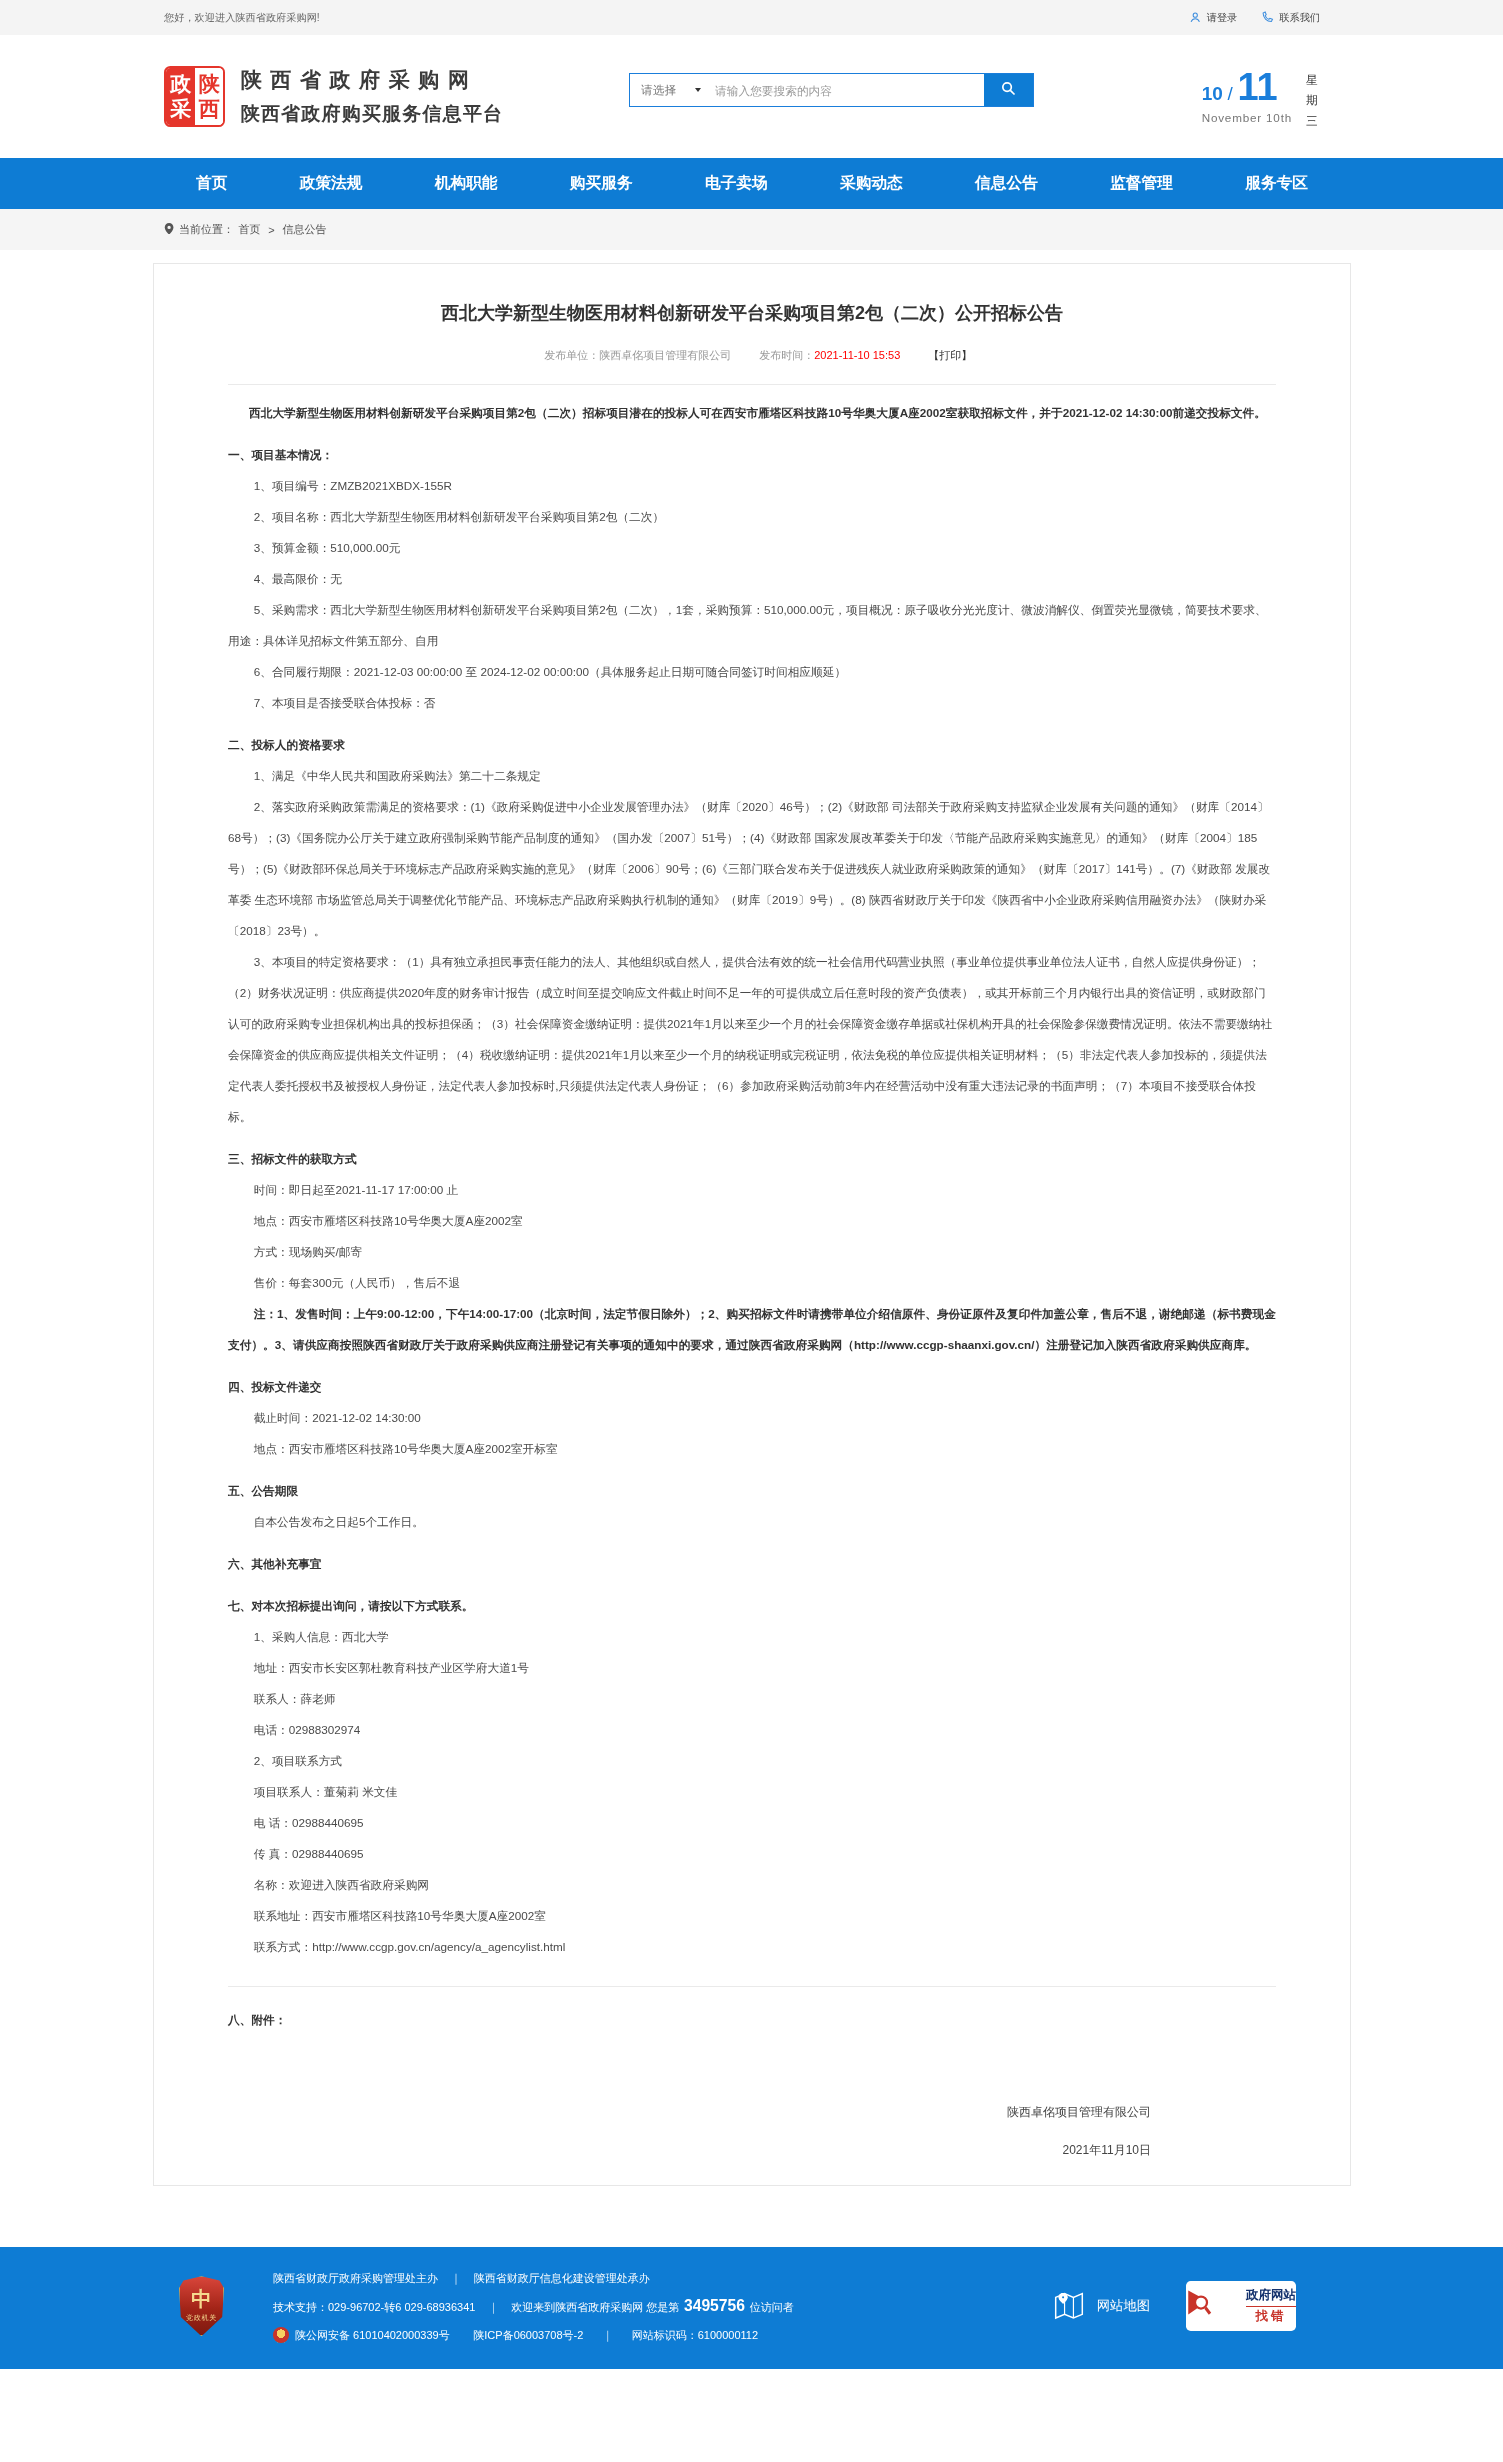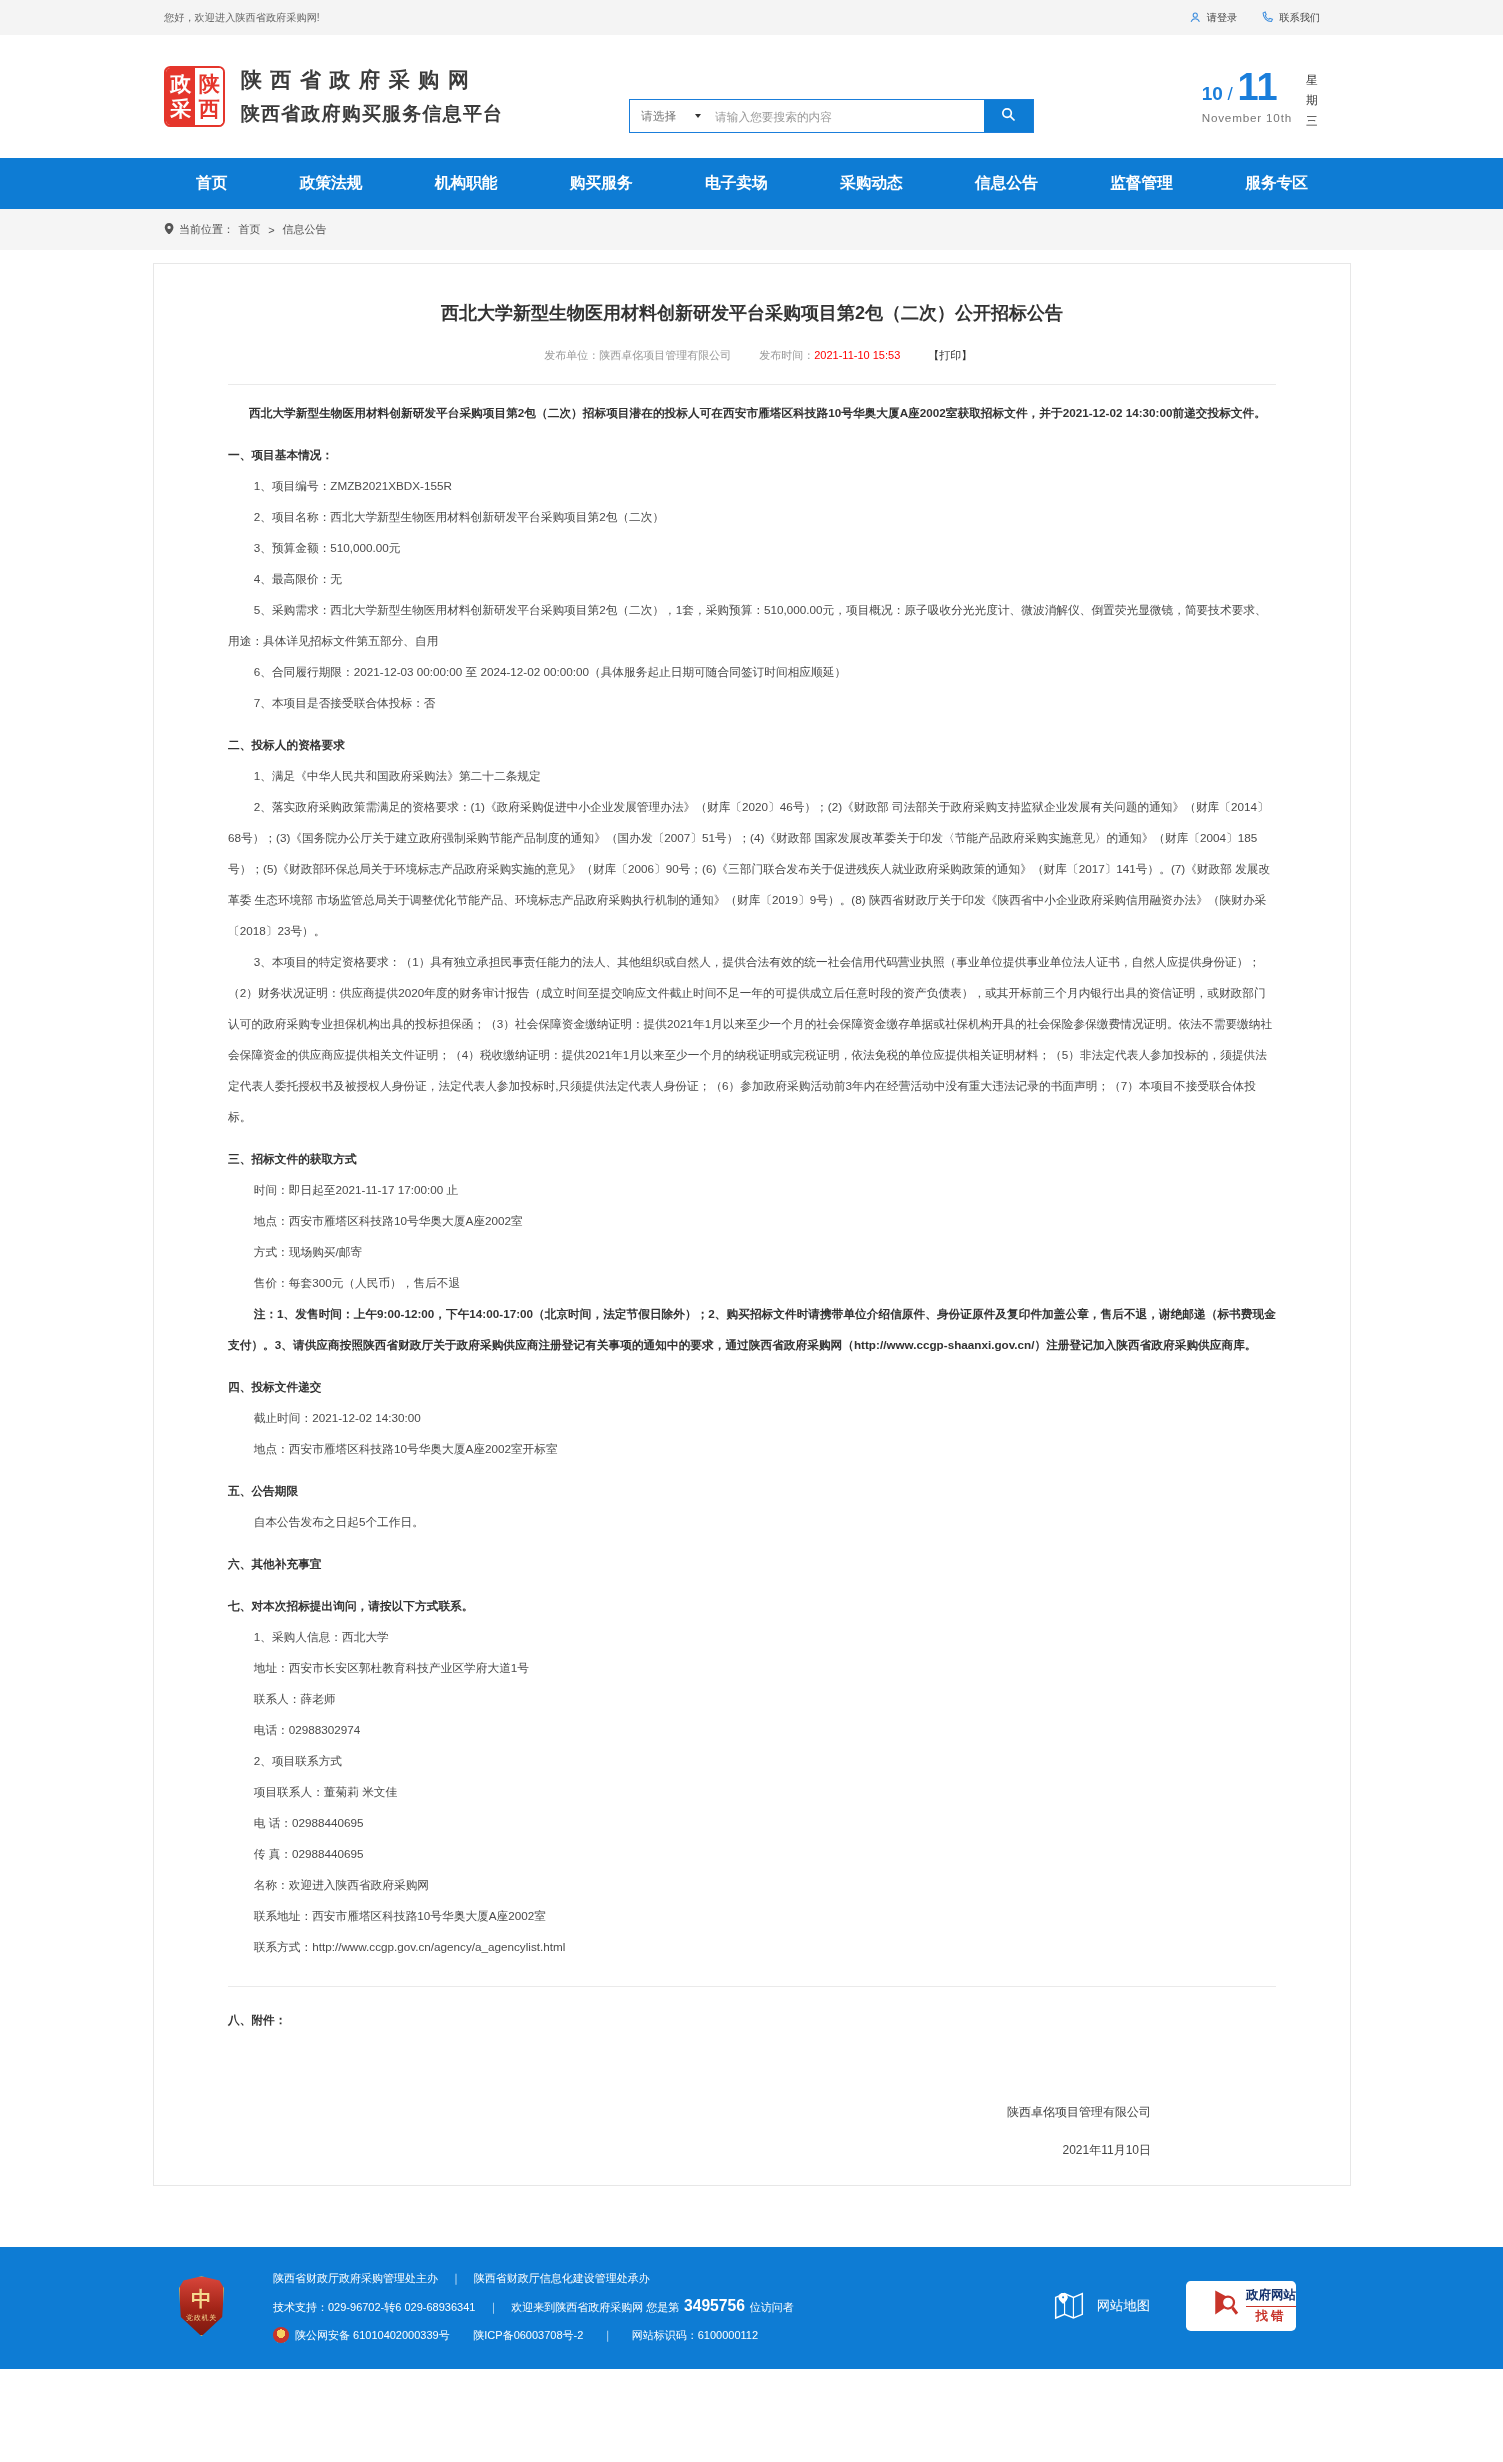--- a/index.html
+++ b/index.html
@@ -26,21 +26,21 @@
   .brand { position:absolute; left:11px; top:31px; display:flex; align-items:center; }
   .seal { width:61px; height:61px; border:2.3px solid #e5352b; border-radius:6.3px; display:flex; overflow:hidden; background:#fff; flex:none; }
   .seal-col { width:50%; display:flex; align-items:center; justify-content:center; font-weight:700; font-size:21px; line-height:1.15; width:31px; }
   .seal-col span { width:1.05em; word-break:break-all; text-align:right; display:block; }
   .seal-left  { background:#e5352b; color:#fff; }
   .seal-right { background:#fff; color:#e5352b; }
   .titles { margin-left:15.7px; }
   .site-title { font-size:21px; font-weight:700; color:#3b3b3b; letter-spacing:8.6px; white-space:nowrap; }
   .site-subtitle { font-size:19px; font-weight:700; color:#3b3b3b; letter-spacing:1.2px; margin-top:6.3px; white-space:nowrap; }
 
-  .search { position:absolute; left:476px; top:38px; width:405px; height:34px; border:1.6px solid #1a7edb; display:flex; align-items:stretch; background:#fff;margin-top:26px; }
+  .search { position:absolute; left:476px; top:38px; width:405px; height:34px; border:1.6px solid #1a7edb; display:flex; align-items:stretch; background:#fff; }
   .search-select { display:flex; align-items:center; gap:19px; padding:0 14px 0 11px; font-size:11.7px; color:#777; cursor:pointer; flex:none; }
   .caret { width:0; height:0; border-left:3.9px solid transparent; border-right:3.9px solid transparent; border-top:4.7px solid #333; display:inline-block; }
   .search input { flex:1; border:none; outline:none; font-size:11.7px; color:#333; font-family:inherit; }
   .search input::placeholder { color:#9a9a9a; }
   .search-btn { width:49px; flex:none; background:#0e7cd4; border:none; cursor:pointer; display:flex; align-items:center; justify-content:center; }
 
   .datebox { position:absolute; right:31px; top:33px; display:flex; align-items:flex-start; gap:14px; }
   .date-nums { display:flex; align-items:baseline; color:#1a7edb; font-weight:700; }
   .d-small { font-size:19px; }
   .d-sep { font-size:19px; margin:0 4.7px; font-weight:400; }
@@ -90,21 +90,21 @@
   .gov-badge .sym { color:#f5d98f; font-size:20.4px; font-weight:700; line-height:1; }
   .gov-badge .lbl { color:#f5d98f; font-size:7px; letter-spacing:0.8px; }
   .footer-text { margin-left:49px; font-size:11px; color:#fff; line-height:28px; }
   .fsep { margin:0 12.5px; opacity:.85; }
   .visitor-count { font-size:15.7px; font-weight:700; margin:0 4.7px; }
   .beian-row { display:flex; align-items:center; gap:6.3px; }
   .emblem { width:15.7px; height:15.7px; border-radius:50%;
     background:radial-gradient(circle at 50% 42%, #f7d061 0 35%, #c8342a 36% 75%, #f0c040 76% 100%); flex:none; }
   .footer-right { margin-left:auto; margin-right:55px; display:flex; align-items:center; gap:36px;font-family:Liberation Serif, serif; }
   .sitemap { display:flex; align-items:center; gap:9.4px; color:#fff; font-size:13.3px; cursor:pointer; }
-  .finderr { background:#fff; border-radius:4.7px; width:110px; height:50px; display:flex; align-items:center; justify-content:flex-end; gap:6.3px; cursor:pointer; }
+  .finderr { background:#fff; border-radius:4.7px; width:110px; height:50px; display:flex; align-items:center; justify-content:space-between; gap:6.3px; cursor:pointer; }
   .fe-text { display:flex; flex-direction:column; align-items:center; }
   .fe-top { color:#16336e; font-size:12.5px; font-weight:700; border-bottom:1.6px solid #c8342a; padding-bottom:1.6px; }
   .fe-bottom { color:#c8342a; font-size:12.5px; font-weight:700; margin-top:1.6px; letter-spacing:3.1px; }
 </style>
 </head>
 <body>
 
 <div class="topbar">
   <div class="container topbar-inner">
     <span class="welcome">您好，欢迎进入陕西省政府采购网!</span>

